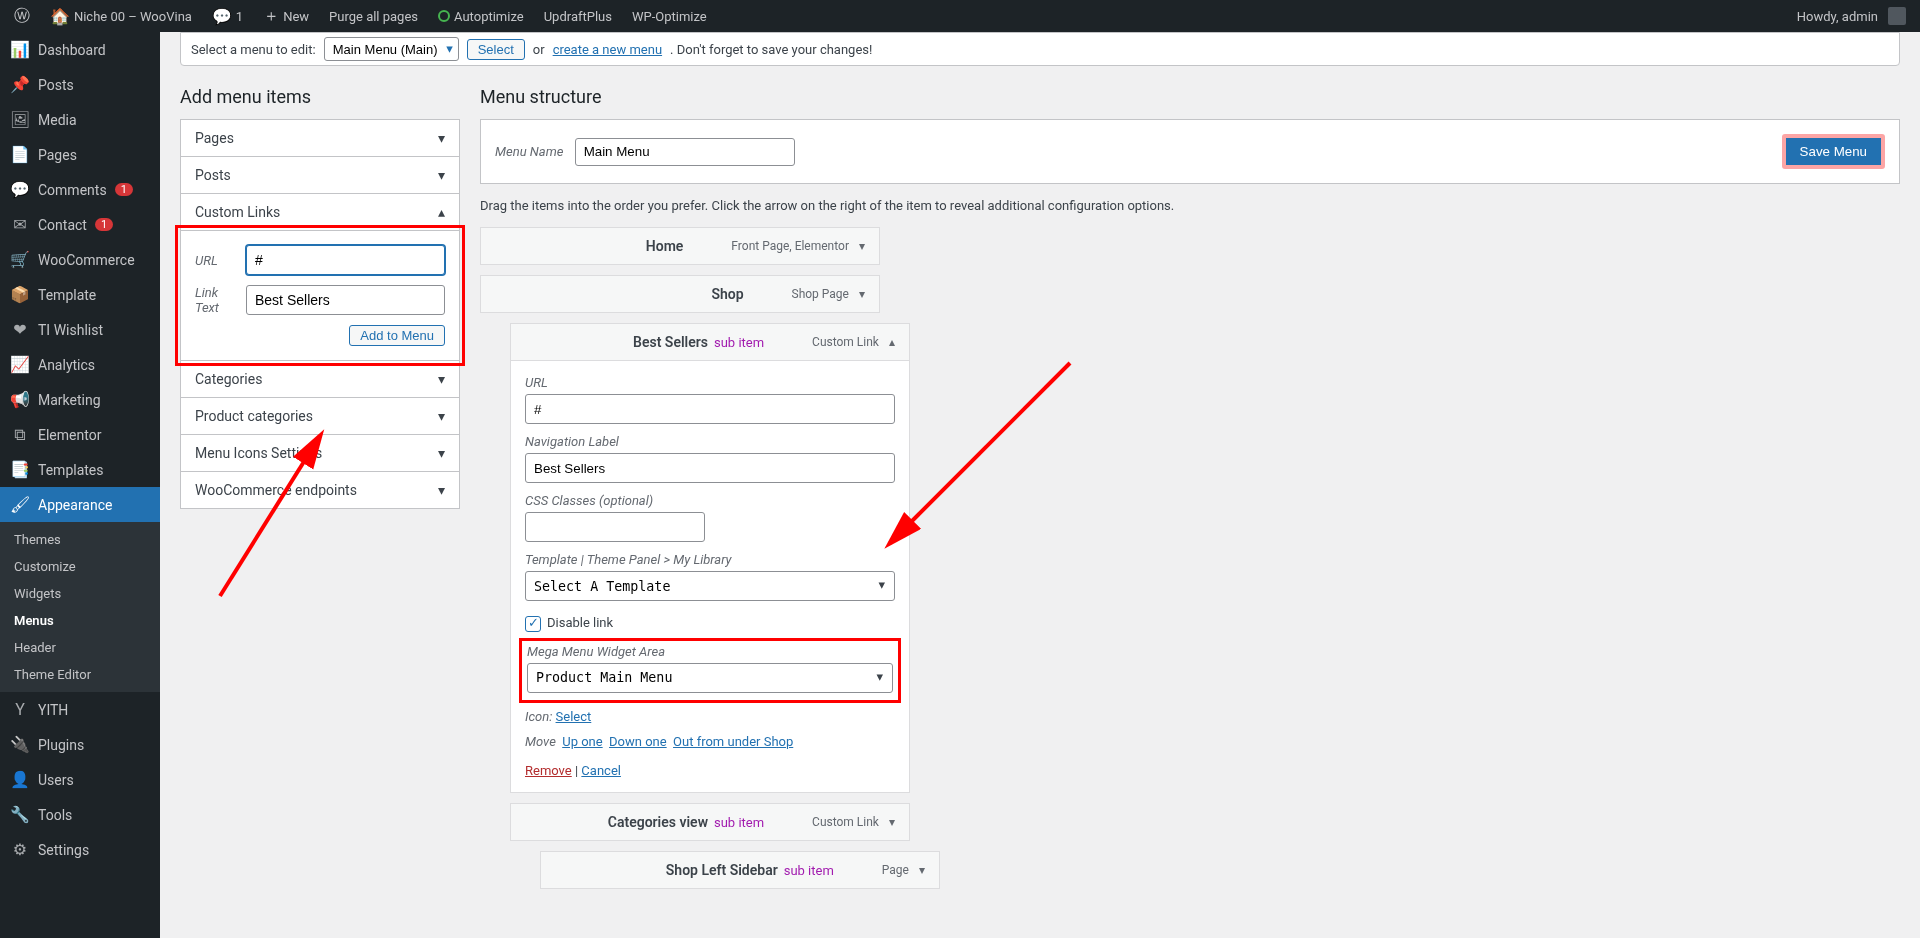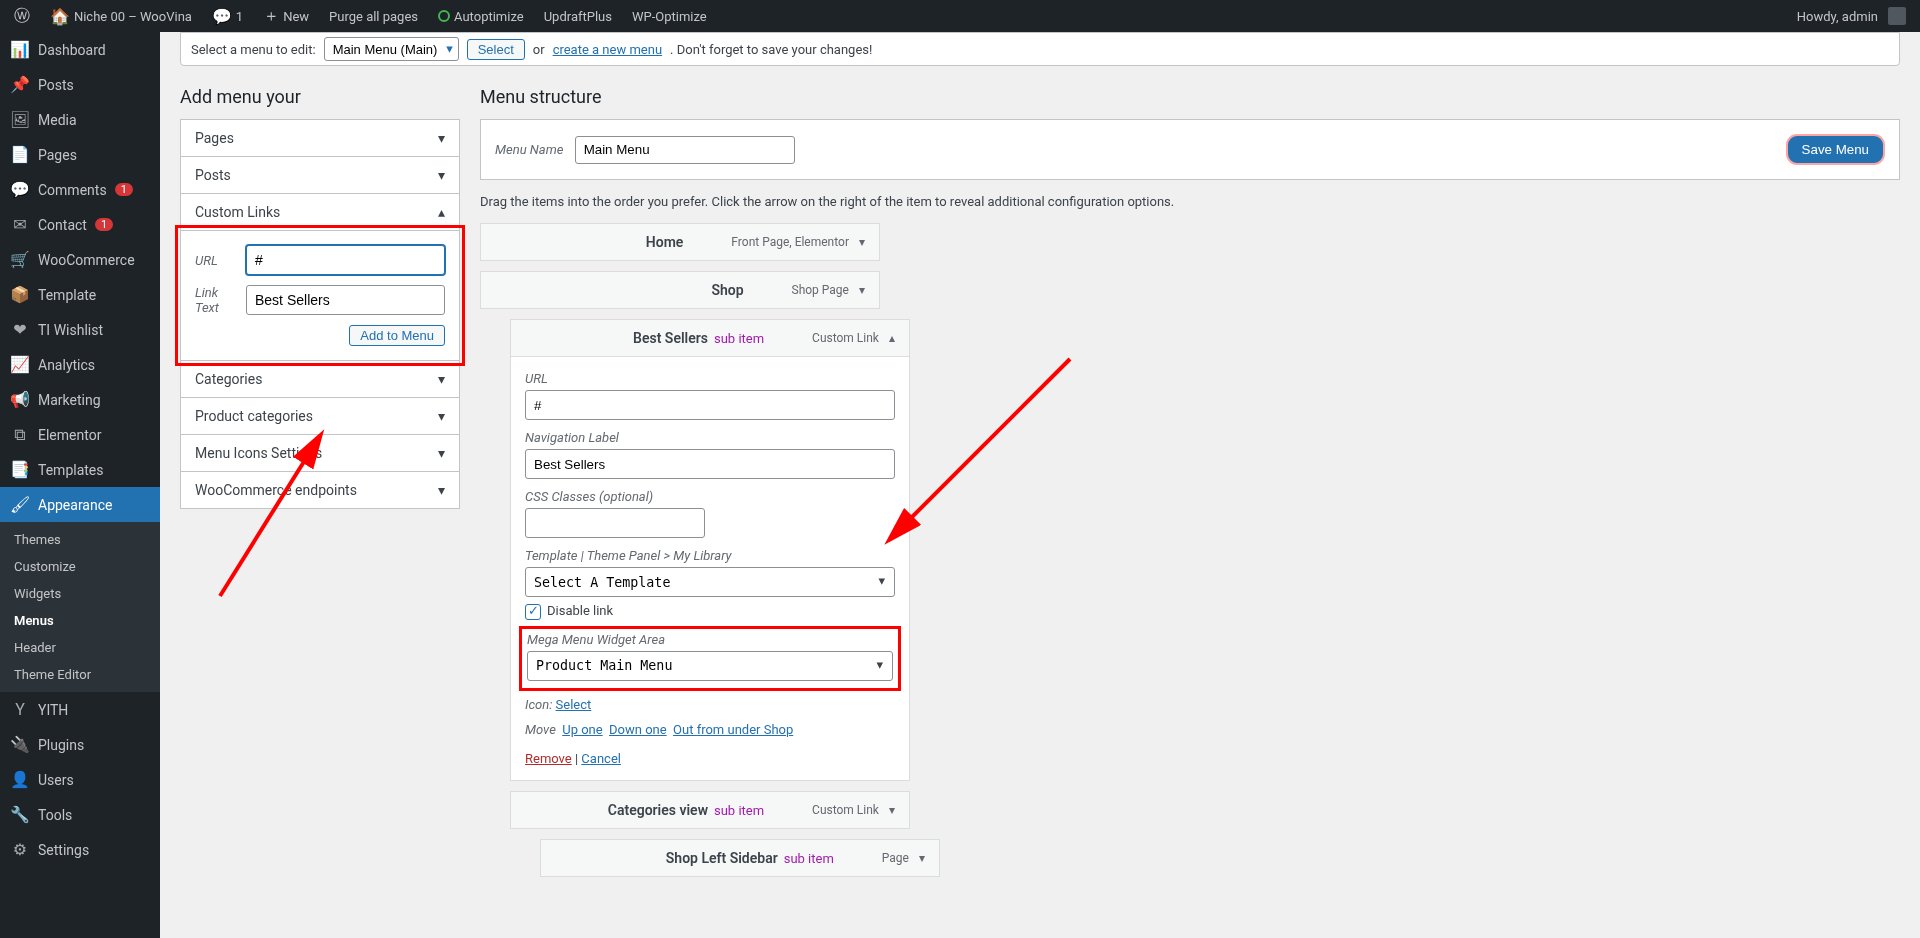--- a/index.html
+++ b/index.html
@@ -15,21 +15,21 @@
 .sidebar-item.current { background: #2271b1; color: #fff; position: relative; }
 .sidebar-item.current::after { content: ''; position: absolute; right: -8px; top: 50%; transform: translateY(-50%); border: 8px solid transparent; border-right-color: #f0f0f1; }
 .sidebar-sub { background: #2c3338; padding: 4px 0; }
 .sidebar-sub-item { padding: 6px 12px 6px 14px; cursor: pointer; font-size: 13px; color: #c3c4c7; }
 .sidebar-sub-item.active { color: #fff; font-weight: 600; }
 .side-icon { width: 20px; font-size: 16px; text-align: center; color: #a7aaad; }
 .current .side-icon { color: #fff; }
 .badge { background: #d63638; color: #fff; border-radius: 9px; padding: 0 6px; font-size: 11px; min-width: 18px; text-align: center; display: inline-block; }
 .content { flex: 1; padding: 0 20px 20px; overflow: visible; }
 .notice-bar { background: #fff; border: 1px solid #c3c4c7; border-radius: 0 0 4px 4px; padding: 4px 10px; display: flex; align-items: center; gap: 8px; margin-bottom: 20px; }
-.select-menu { border: 1px solid #8c8f94; padding: 2px 20px 2px 8px; border-radius: 3px; background: #fff; font-size: 13px; height: 24px; appearance: none; position: relative; }
+.select-menu { border: 1px solid #8c8f94; padding: 2px 20px 2px 8px; border-radius: 3px; background: #fff; font-size: 13px; height: 24px; appearance: none; position: relative; text-align: center; }
 .sel-wrap { position: relative; display: inline-block; }
 .sel-wrap::after { content: '▾'; position: absolute; right: 6px; top: 4px; pointer-events: none; color: #2271b1; }
 .btn-outline { border: 1px solid #2271b1; color: #2271b1; background: #f6f7f7; padding: 2px 10px; border-radius: 3px; cursor: pointer; font-size: 13px; }
 .link { color: #2271b1; text-decoration: underline; cursor: pointer; }
 .columns { display: flex; gap: 20px; }
 .col-left { width: 280px; flex-shrink: 0; }
 .col-right { flex: 1; }
 h2 { font-size: 18px; font-weight: 400; margin-bottom: 12px; color: #1d2327; }
 .accordion { border: 1px solid #c3c4c7; background: #fff; }
 .acc-head { padding: 10px 14px; border-top: 1px solid #c3c4c7; display: flex; justify-content: space-between; align-items: center; cursor: pointer; background: #fff; font-size: 14px; }
@@ -37,36 +37,36 @@
 .acc-body { padding: 14px; border-top: 1px solid #c3c4c7; }
 .frow { display: flex; align-items: center; margin-bottom: 10px; gap: 10px; }
 .frow label { width: 56px; font-style: italic; color: #646970; font-size: 13px; }
 .frow input { flex: 1; border: 1px solid #8c8f94; padding: 4px 8px; border-radius: 3px; font-size: 14px; height: 30px; }
 .frow input.focused { border-color: #2271b1; box-shadow: 0 0 0 1px #2271b1; }
 .add-btn-row { text-align: right; }
 .red-box { position: absolute; border: 3px solid red; pointer-events: none; }
 .menu-settings-bar { background: #fff; border: 1px solid #c3c4c7; padding: 14px; display: flex; align-items: center; justify-content: space-between; gap: 12px; }
 .mn-label { font-style: italic; color: #646970; margin-right: 8px; }
 .mn-input { border: 1px solid #8c8f94; padding: 4px 8px; border-radius: 3px; width: 220px; height: 28px; }
-.btn-primary { background: #2271b1; color: #fff; border: 2px solid #fca5a5; padding: 6px 14px; border-radius: 11px; cursor: pointer; }
+.btn-primary { background: #2271b1; color: #fff; border: 4px solid #fca5a5; padding: 6px 14px; border-radius: 3px; cursor: pointer; }
 .instructions { padding: 14px 0; color: #3c434a; font-size: 13px; }
 .menu-tree { }
 .menu-item { background: #f6f7f7; border: 1px solid #dcdcde; margin-bottom: 10px; width: 400px; }
 .menu-item.depth-1 { margin-left: 30px; }
 .menu-item.depth-2 { margin-left: 60px; }
 .menu-item-head { display: flex; align-items: center; padding: 10px 14px; justify-content: flex-end; cursor: move; }
 .mi-title { font-weight: 600; font-size: 14px; }
 .mi-sub { color: #a21caf; font-weight: 400; font-size: 13px; margin-left: 6px; }
 .mi-right { display: flex; align-items: center; gap: 10px; color: #646970; font-size: 12px; margin-left: 48px; }
 .mi-arrow { font-size: 12px; color: #646970; cursor: pointer; }
 .menu-item-body { background: #fff; border-top: 1px solid #dcdcde; padding: 14px; }
 .mb-label { font-style: italic; color: #646970; font-size: 13px; display: block; margin-bottom: 4px; }
 .mb-input { width: 100%; border: 1px solid #8c8f94; padding: 4px 8px; border-radius: 3px; height: 30px; margin-bottom: 10px; }
 .mb-input.short { width: 180px; }
-.mb-select { width: 100%; border: 1px solid #8c8f94; padding: 4px 8px; border-radius: 3px; height: 30px; margin-bottom: 6px; font-family: monospace; background: #fff; appearance: none; }
+.mb-select { width: 100%; border: 1px solid #8c8f94; padding: 4px 8px; border-radius: 3px; height: 30px; margin-bottom: 14px; font-family: monospace; background: #fff; appearance: none; }
 .mb-select-wrap { position: relative; }
 .mb-select-wrap::after { content: '▾'; position: absolute; right: 10px; top: 6px; pointer-events: none; }
 .checked-box { display: inline-block; width: 16px; height: 16px; border: 1px solid #2271b1; border-radius: 3px; background: #fff; position: relative; vertical-align: middle; margin-right: 6px; }
 .checked-box::after { content: '✓'; color: #2271b1; position: absolute; top: -2px; left: 2px; font-size: 13px; }
 .move-row { margin: 8px 0; font-style: italic; color: #646970; }
 .move-row a { font-style: normal; }
 .remove-link { color: #b32d2e; text-decoration: underline; cursor: pointer; }
 .posrel { position: relative; }
 .arrow-annot { position: absolute; pointer-events: none; }
 </style>
@@ -211,21 +211,21 @@
       <span>Select a menu to edit:</span>
       <span class="sel-wrap"><select class="select-menu"><option>Main Menu (Main)</option></select></span>
       <button class="btn-outline">Select</button>
       <span>or</span>
       <a class="link">create a new menu</a>
       <span>. Don't forget to save your changes!</span>
     </div>
 
     <div class="columns">
       <div class="col-left posrel">
-        <h2>Add menu your</h2>
+        <h2>Add menu items</h2>
         <div class="accordion">
           <div class="acc-head">
               <span>Pages</span>
               <span>▾</span>
             </div>
           <div class="acc-head">
               <span>Posts</span>
               <span>▾</span>
             </div>
           <div class="acc-head">

